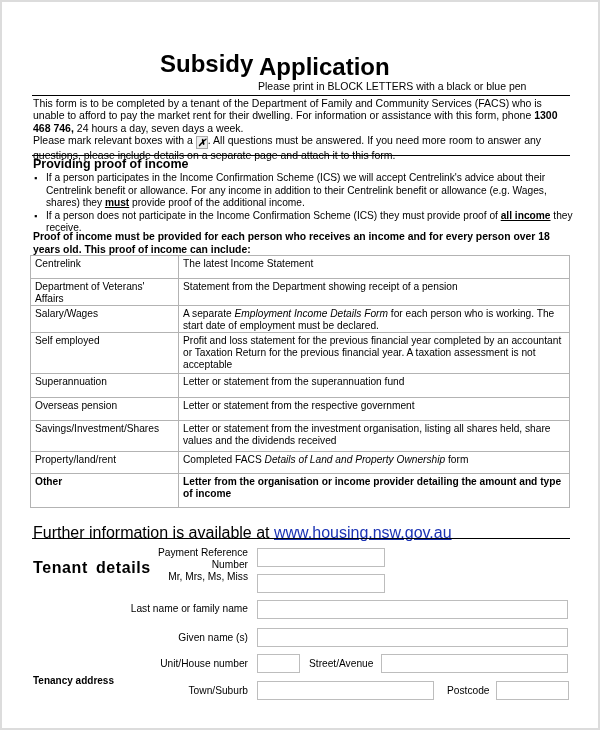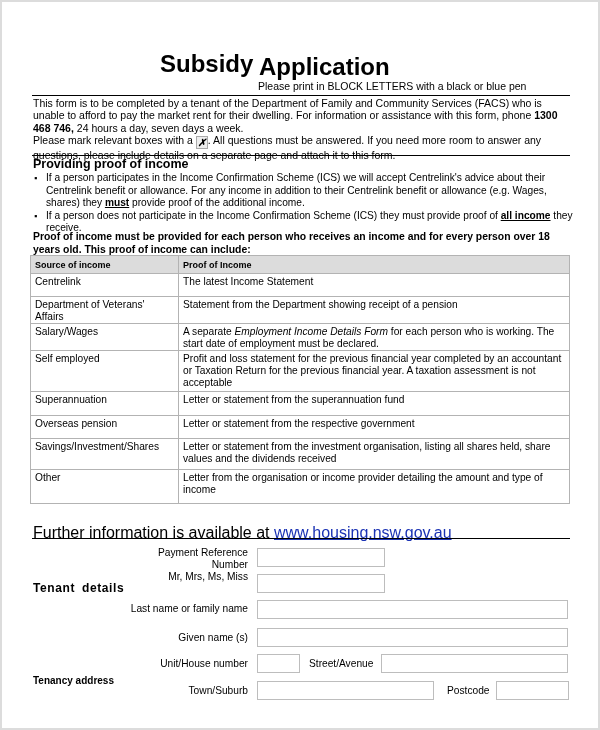--- a/index.html
+++ b/index.html
@@ -20,21 +20,21 @@
   .bullets .b .dot { position: absolute; left: 1px; top: 0; font-size: 9px; }
   .bold-u { font-weight: bold; text-decoration: underline; }
   .proof-note { left: 33px; top: 230px; width: 545px; font-size: 10.4px; font-weight: bold; line-height: 13px; }
   table.income { position: absolute; left: 30px; top: 255px; width: 540px; border-collapse: collapse; font-size: 10.2px; }
   table.income td, table.income th { border: 1px solid #b3b3b3; vertical-align: top; text-align: left; padding: 2px 4px 0 4px; line-height: 12px; }
   table.income th { background: #dcdcdc; font-weight: bold; font-size: 9px; height: 18px; padding-top: 3px; }
   table.income td.c1 { width: 148px; }
   .further { left: 33px; top: 524px; font-size: 16px; }
   .further a { color: #1a32b4; text-decoration: underline; }
   .rule-thin { position: absolute; left: 32px; width: 538px; height: 1px; background: #000; }
-  .h-tenant { left: 33px; top: 581px; font-weight: bold; font-size: 12px; letter-spacing: 0.6px; word-spacing: 3px; }
+  .h-tenant { left: 33px; top: 559px; font-weight: bold; font-size: 16px; letter-spacing: 0.6px; word-spacing: 3px; }
   .h-tenancy { left: 33px; top: 658px; font-weight: bold; font-size: 10px; margin-top: 17px; }
   .lbl { position: absolute; font-size: 10.2px; text-align: right; line-height: 12px; }
   .field { position: absolute; border: 1px solid #bdbdbd; background: #fff; height: 19px; }
 </style>
 </head>
 <body>
 
 <div class="page-frame"></div>
 
 <div class="abs title">
@@ -62,24 +62,20 @@
   <div class="b">
     <span class="dot">▪</span>
     <span>If  a person does not participate in the Income Confirmation Scheme (ICS) they must provide proof of </span><span class="bold-u">all income</span><span> they receive.</span>
   </div>
 </div>
 
 <div class="abs proof-note">Proof of income must be provided for each person who receives an income and for every person over 18 years old. This proof of income can include:</div>
 
 <table class="income">
   <tbody>
-      <tr>
-    <th>Source of income</th>
-    <th>Proof of Income</th>
-  </tr>
   <tr style="height:23px;">
     <td class="c1">Centrelink</td>
     <td>The latest Income Statement</td>
   </tr>
   <tr style="height:23px;margin-left:35px;">
     <td class="c1">Department of Veterans' Affairs</td>
     <td>Statement from the Department showing receipt of a pension</td>
   </tr>
   <tr style="height:27px;">
     <td class="c1">Salary/Wages</td>
@@ -94,21 +90,25 @@
     <td>Letter or statement from the superannuation fund</td>
   </tr>
   <tr style="height:23px;">
     <td class="c1">Overseas pension</td>
     <td>Letter or statement from the respective government</td>
   </tr>
   <tr style="height:31px;border-radius:15px;">
     <td class="c1">Savings/Investment/Shares</td>
     <td>Letter or statement from the investment organisation, listing all shares held, share values and the dividends received</td>
   </tr>
-  <tr style="height:34px;">
+  <tr style="height:22px;">
+    <td class="c1">Property/land/rent</td>
+    <td><span>Completed FACS </span><i>Details of Land and Property Ownership</i><span> form</span></td>
+  </tr>
+  <tr style="height:34px;font-weight:bold;">
     <td class="c1">Other</td>
     <td>Letter from the organisation or income provider detailing the amount and type of income</td>
   </tr>
 </tbody>
   </table>
 
 <div class="abs further">
   <span>Further information is available at </span><a>www.housing.nsw.gov.au</a>
 </div>
 <div class="rule-thin" style="top:538px;"></div>

